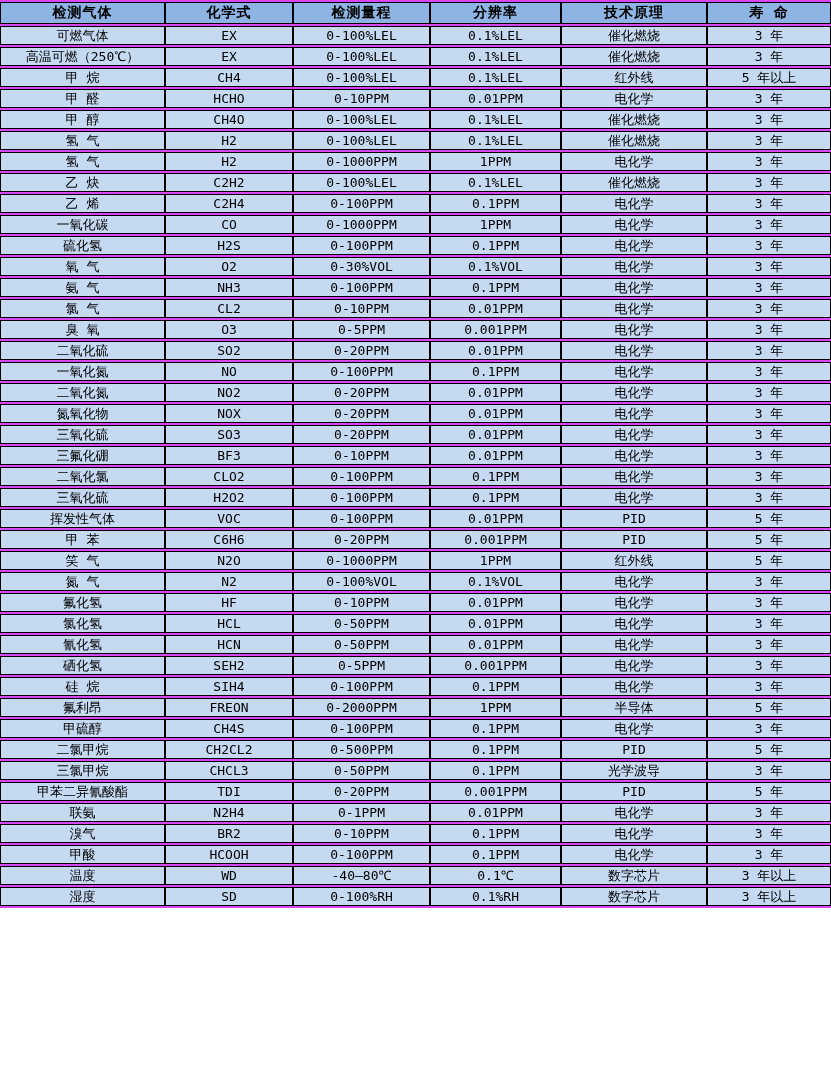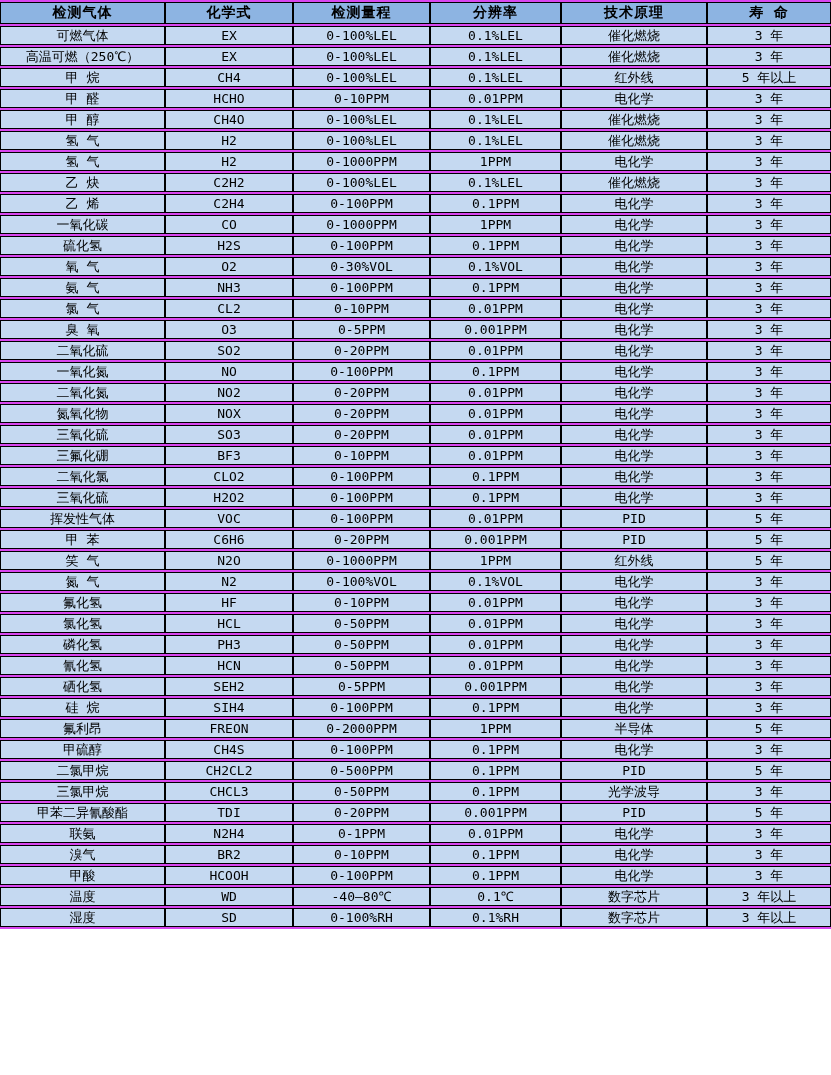--- a/index.html
+++ b/index.html
@@ -293,28 +293,20 @@
         </tr>
         <tr>
           <td>氯化氢</td>
           <td>HCL</td>
           <td>0-50PPM</td>
           <td>0.01PPM</td>
           <td>电化学</td>
           <td>3 年</td>
         </tr>
         <tr>
-          <td>磷化氢</td>
-          <td>PH3</td>
-          <td>0-50PPM</td>
-          <td>0.01PPM</td>
-          <td>电化学</td>
-          <td>3 年</td>
-        </tr>
-        <tr>
           <td>氰化氢</td>
           <td>HCN</td>
           <td>0-50PPM</td>
           <td>0.01PPM</td>
           <td>电化学</td>
           <td>3 年</td>
         </tr>
         <tr>
           <td>硒化氢</td>
           <td>SEH2</td>

